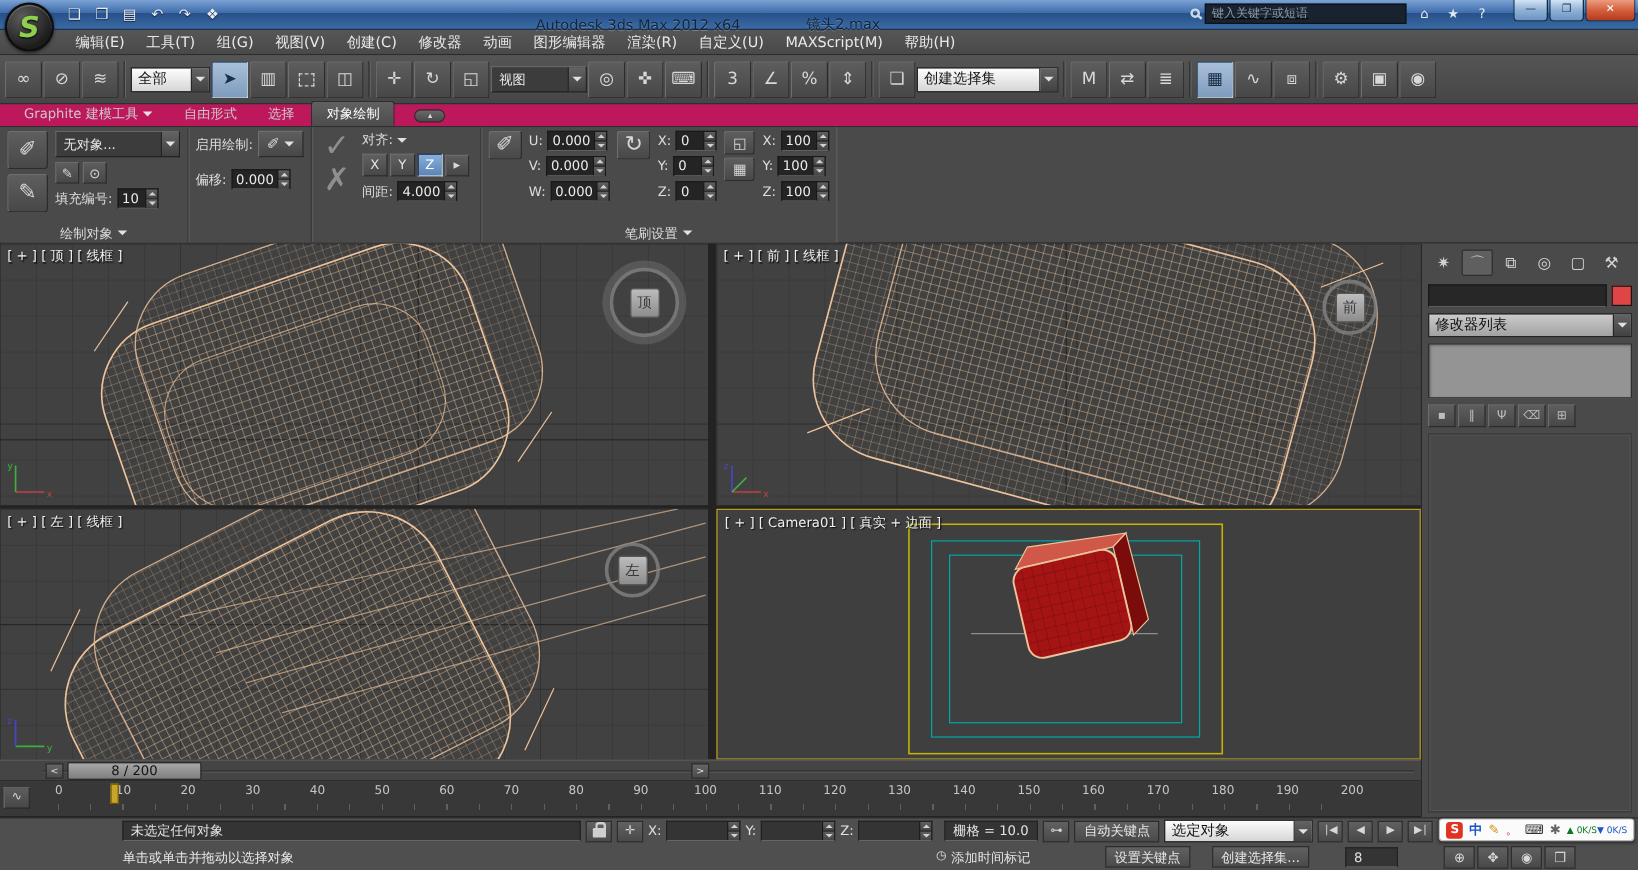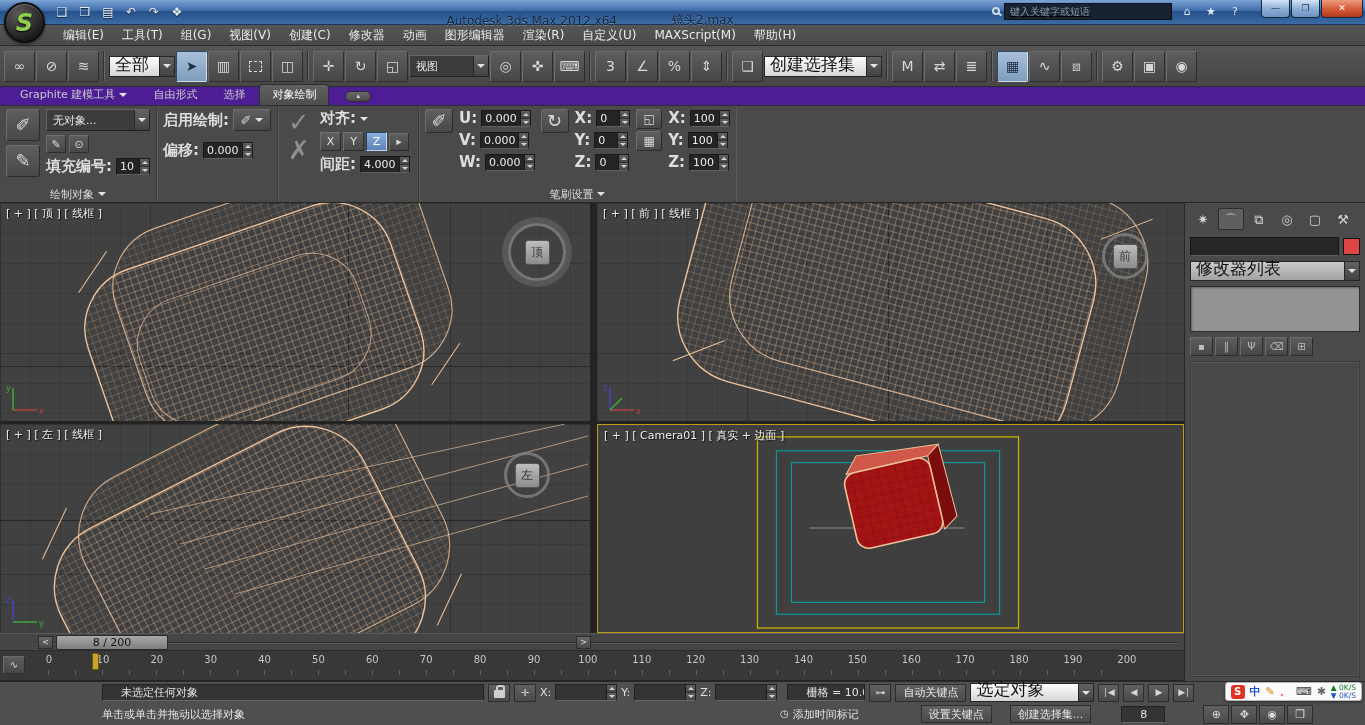--- a/index.html
+++ b/index.html
@@ -32,45 +32,45 @@
   .menubar { height:21px; background:linear-gradient(#565656,#494949); border-bottom:1px solid #2c2c2c; display:flex; align-items:center; padding-left:54px; }
   .mitem { font-size:12px; color:#e9e9e9; padding:0 9px; height:100%; display:flex; align-items:center; white-space:nowrap; }
 
   
   .toolbar { height:41px; background:linear-gradient(#555,#464646); border-bottom:1px solid #2a2a2a; display:flex; align-items:center; padding:0 4px; gap:1px; }
   .tbtn { width:31px; height:31px; background:linear-gradient(#5d5d5d,#474747); border:1px solid; border-color:#6e6e6e #2c2c2c #2c2c2c #6e6e6e; border-radius:2px; display:flex; align-items:center; justify-content:center; }
   .tbtn .g { font-size:14px; }
   .tbtn.pressed { background:linear-gradient(#a9c0da,#7e9cbd); border-color:#2c4a6e #cfe0f0 #cfe0f0 #2c4a6e; }
   .tbtn.pressed .g { color:#1c2e44; }
   .tsep { width:2px; height:30px; margin:0 3px; border-left:1px solid #303030; border-right:1px solid #676767; }
-  .ldd { height:21px; background:linear-gradient(#fdfdfd,#d6d6d6); border:1px solid #262626; display:flex; align-items:flex-end; font-size:17px; color:#111; }
+  .ldd { height:21px; background:linear-gradient(#fdfdfd,#d6d6d6); border:1px solid #262626; display:flex; align-items:flex-start; font-size:12px; color:#111; }
   .ldd > span:first-child { flex:1; padding:0 5px; white-space:nowrap; overflow:hidden; }
   .ddk { height:22px; background:#3c3c3c; border:1px solid; border-color:#666 #222 #222 #666; display:flex; align-items:center; font-size:11px; color:#e8e8e8; }
   .ddk > span:first-child { flex:1; padding:0 6px; }
   .arrbox { width:15px; align-self:stretch; background:linear-gradient(#636363,#424242); border-left:1px solid #262626; display:flex; align-items:center; justify-content:center; }
   .darr { width:0; height:0; border-left:4px solid transparent; border-right:4px solid transparent; border-top:4px solid #e2e2e2; display:inline-block; }
   .dashrect { width:13px; height:11px; border:1px dashed #d5d5d5; display:inline-block; }
 
   
-  .rtabs { height:19px; background:#4c1d95; display:flex; align-items:flex-end; padding-left:8px; gap:2px; border-bottom:1px solid #2e2e2e; }
+  .rtabs { height:19px; background:#be185d; display:flex; align-items:flex-end; padding-left:8px; gap:2px; border-bottom:1px solid #2e2e2e; }
   .rtab { font-size:11px; color:#c9c9c9; padding:2px 12px 3px; white-space:nowrap; display:flex; align-items:center; gap:4px; }
   .rtab.active { background:linear-gradient(#616161,#4d4d4d); color:#fff; border:1px solid #2d2d2d; border-bottom:none; border-radius:3px 3px 0 0; }
   .rcollapse { margin-left:14px; margin-bottom:3px; width:26px; height:11px; background:linear-gradient(#6a6a6a,#4a4a4a); border:1px solid #2d2d2d; border-radius:6px; display:flex; align-items:center; justify-content:center; }
   .rcollapse .g { font-size:7px; color:#ddd; }
   .rbody { height:97px; background:#4a4a4a; border-bottom:1px solid #272727; display:flex; align-items:stretch; }
   .rgroup { display:flex; flex-direction:column; border-right:1px solid #3a3a3a; box-shadow:1px 0 0 #5a5a5a; padding:3px 6px 0; }
   .rg-body { flex:1; display:flex; gap:6px; align-items:flex-start; }
   .rg-label { height:16px; display:flex; align-items:center; justify-content:center; gap:4px; font-size:11px; color:#dcdcdc; }
   .bigcol { display:flex; flex-direction:column; gap:4px; }
   .bigbtn { width:34px; height:32px; background:linear-gradient(#5e5e5e,#484848); border:1px solid; border-color:#6e6e6e #2c2c2c #2c2c2c #6e6e6e; border-radius:3px; display:flex; align-items:center; justify-content:center; }
   .bigbtn .g { font-size:18px; }
   .rrow { display:flex; align-items:center; margin-bottom:4px; }
   .minibtn { width:20px; height:18px; background:linear-gradient(#5d5d5d,#474747); border:1px solid; border-color:#6c6c6c #2d2d2d #2d2d2d #6c6c6c; display:flex; align-items:center; justify-content:center; margin-right:3px; }
   .minibtn .g { font-size:11px; }
-  .flbl { font-size:15px; color:#dddddd; margin-right:4px; white-space:nowrap;font-weight:bold; }
+  .flbl { font-size:11px; color:#dddddd; margin-right:4px; white-space:nowrap; }
   .fld { display:inline-flex; align-items:stretch; height:17px; background:#242424; border:1px solid #191919; border-bottom-color:#616161; }
   .fval { min-width:28px; padding:1px 3px; font-size:11px; color:#ececec; text-align:left; }
   .fld.nar .fval { min-width:22px; }
   .spin { display:flex; flex-direction:column; width:10px; border-left:1px solid #191919; }
   .spin i { flex:1; background:linear-gradient(#606060,#454545); position:relative; }
   .spin i + i { border-top:1px solid #303030; }
   .spin i::after { content:""; position:absolute; left:2px; top:2px; border-left:3px solid transparent; border-right:3px solid transparent; }
   .spin .su::after { border-bottom:3px solid #d2d2d2; }
   .spin .sd::after { border-top:3px solid #d2d2d2; }
   .bigglyph { font-size:26px; color:#8f8f8f; line-height:1; width:30px; text-align:center; }
@@ -128,21 +128,21 @@
   .minibtn2 { width:22px; height:18px; background:linear-gradient(#5d5d5d,#474747); border:1px solid; border-color:#6c6c6c #2c2c2c #2c2c2c #6c6c6c; display:flex; align-items:center; justify-content:center; }
   .minibtn2 .g { font-size:10px; }
 
   
   .sbar { height:44px; background:#4f4f4f; border-top:1px solid #292929; display:flex; }
   .listener { width:98px; display:flex; flex-direction:row;margin-top:46px; }
   .mrec { height:20px; background:#eccabe; border:1px solid #8a6a5e; border-bottom-color:#fff; }
   .mlis { height:24px; background:#000; color:#fff; font-size:10px; display:flex; align-items:center; gap:5px; padding:0 4px; white-space:nowrap; overflow:hidden; }
   .smain { flex:1; display:flex; flex-direction:column; }
   .srow { height:22px; display:flex; align-items:center; padding:0 4px; gap:4px; }
-  .sfld { height:17px; background:#343434; border:1px solid #222; border-bottom-color:#666; color:#e3e3e3; font-size:11px; display:flex; align-items:center; padding:0 18px; white-space:nowrap; overflow:hidden; }
+  .sfld { height:17px; background:#343434; border:1px solid #222; border-bottom-color:#666; color:#e3e3e3; font-size:11px; display:flex; align-items:center; padding:0 6px; white-space:nowrap; overflow:hidden; }
   .status { width:382px; }
   .sbtn { height:18px; background:linear-gradient(#616161,#4a4a4a); border:1px solid #2d2d2d; color:#e9e9e9; font-size:11px; display:flex; align-items:center; justify-content:center; padding:6px 7px; white-space:nowrap; }
   .sqbtn { width:22px; padding:0; }
   .lockic { width:11px; height:8px; background:#cfcfcf; border-radius:1px; position:relative; margin-top:3px; }
   .lockic::before { content:""; position:absolute; top:-5px; left:2px; width:5px; height:5px; border:2px solid #cfcfcf; border-bottom:none; border-radius:3px 3px 0 0; }
   .slbl { font-size:11px; color:#e0e0e0; }
   .coord { width:62px; padding:0; justify-content:flex-end; }
   .gridfld { width:78px; margin-left:6px; }
   .seldd { width:124px; height:19px; }
   .pbtn { width:21px; height:18px; background:linear-gradient(#606060,#494949); border:1px solid #2d2d2d; display:flex; align-items:center; justify-content:center; }
@@ -151,21 +151,21 @@
   .timetag { display:flex; align-items:center; gap:4px; font-size:11px; color:#e3e3e3; margin-left:292px; white-space:nowrap; }
   .framefld { width:44px; margin-left:26px; }
   .navgrid { display:flex; gap:2px; margin-left:34px; }
   .navgrid .pbtn { width:26px; height:19px; }
   .navgrid .g { font-size:11px; }
 
   
   .ime { position:absolute; right:3px; top:682px; height:19px; background:#fbfbfb; border:1px solid #b9b9b9; border-radius:3px; box-shadow:0 1px 3px rgba(0,0,0,.5); display:flex; align-items:center; gap:5px; padding:0 5px; z-index:40; }
   .schip { width:14px; height:14px; background:#e03322; border-radius:3px; color:#fff; font-size:10px; font-weight:bold; display:flex; align-items:center; justify-content:center; }
   .imeitem { font-size:11px; line-height:1; }
-  .spdblk { display:flex; flex-direction:column; justify-content:center; line-height:8px; }
+  .spdblk { display:flex; flex-direction:row; justify-content:center; line-height:8px; }
   .spdblk span { font-size:7.5px; white-space:nowrap; }
   .spd-up { color:#0a7a22; }
   .spd-dn { color:#1a54c8; }
 </style>
 </head>
 <body>
 
 <svg width="0" height="0" style="position:absolute" aria-hidden="true">
   <defs>
     <pattern id="meshP" width="7" height="7" patternUnits="userSpaceOnUse">

